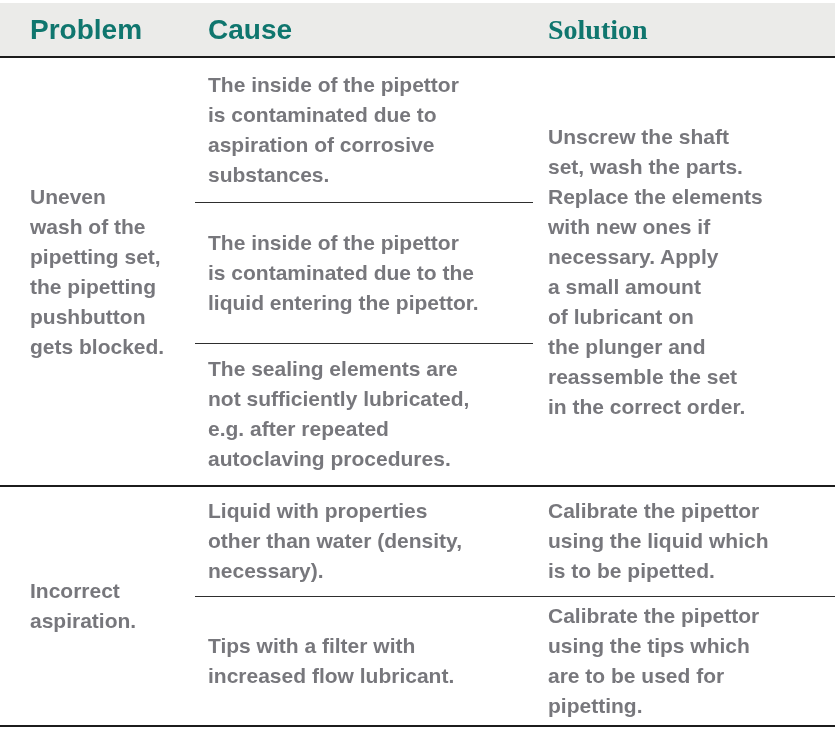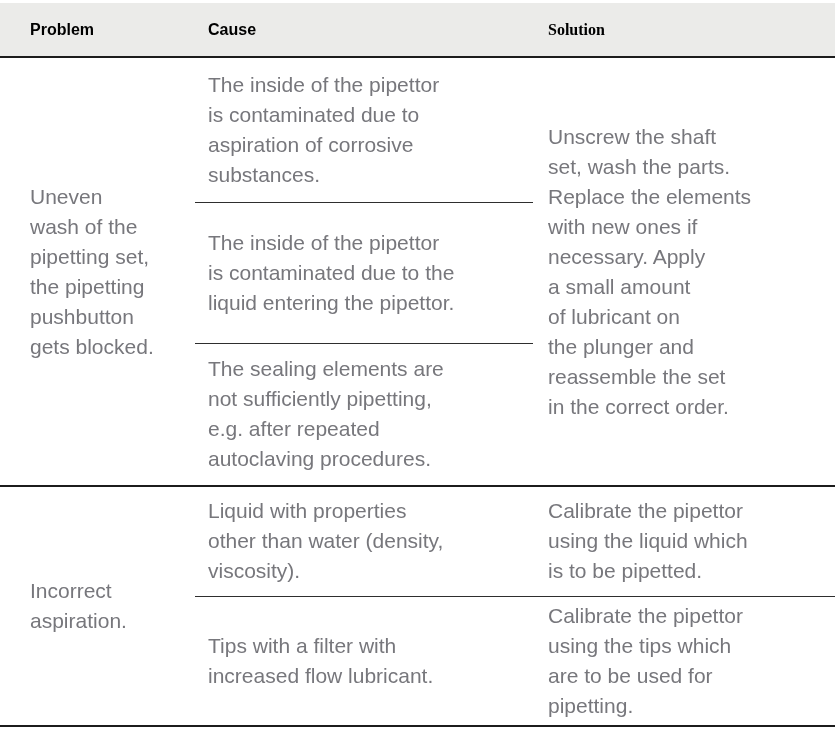--- a/index.html
+++ b/index.html
@@ -29,34 +29,35 @@
   th, td {
     vertical-align: middle;
     text-align: left;
     white-space: pre-line;
     box-sizing: border-box;
     overflow: hidden;
   }
 
   thead th {
     background: #ebebe9;
-    color: #000000;
-    font-size: 16px;
+    color: #0f766e;
+    font-size: 28px;
     font-weight: bold;
     height: 54px;
     border-bottom: 2px solid #1c1c1c;
   }
   th.h-problem  { padding-left: 30px; }
   th.h-cause    { padding-left: 13px; }
   th.h-solution { padding-left: 15px; font-family: Liberation Serif, serif; }
 
   td {
     color: #77777c;
     font-size: 21px;
     line-height: 30px;
+    font-weight: bold;
   }
   td.problem-cell  { padding-left: 30px; padding-right: 10px; }
   td.cause-cell    { padding-left: 13px; padding-right: 18px; }
   td.solution-cell { padding-left: 15px; padding-right: 4px; }
 
   
   td.rule-below { border-bottom: 1px solid #2e2e2e; }
 
   
   tbody.section-2 { border-top: 2px solid #1c1c1c; }
@@ -108,33 +109,33 @@
 reassemble the set
 in the correct order.</td>
       </tr>
       <tr class="s1-r2">
         <td class="cause-cell rule-below">The inside of the pipettor
 is contaminated due to the
 liquid entering the pipettor.</td>
       </tr>
       <tr class="s1-r3">
         <td class="cause-cell">The sealing elements are
-not sufficiently pipetting,
+not sufficiently lubricated,
 e.g. after repeated
 autoclaving procedures.</td>
       </tr>
     </tbody>
 
     <tbody class="section-2">
       <tr class="s2-r1">
         <td class="problem-cell" rowspan="2">Incorrect
 aspiration.</td>
         <td class="cause-cell rule-below">Liquid with properties
 other than water (density,
-viscosity).</td>
+necessary).</td>
         <td class="solution-cell rule-below">Calibrate the pipettor
 using the liquid which
 is to be pipetted.</td>
       </tr>
       <tr class="s2-r2">
         <td class="cause-cell">Tips with a filter with
 increased flow lubricant.</td>
         <td class="solution-cell">Calibrate the pipettor
 using the tips which
 are to be used for

